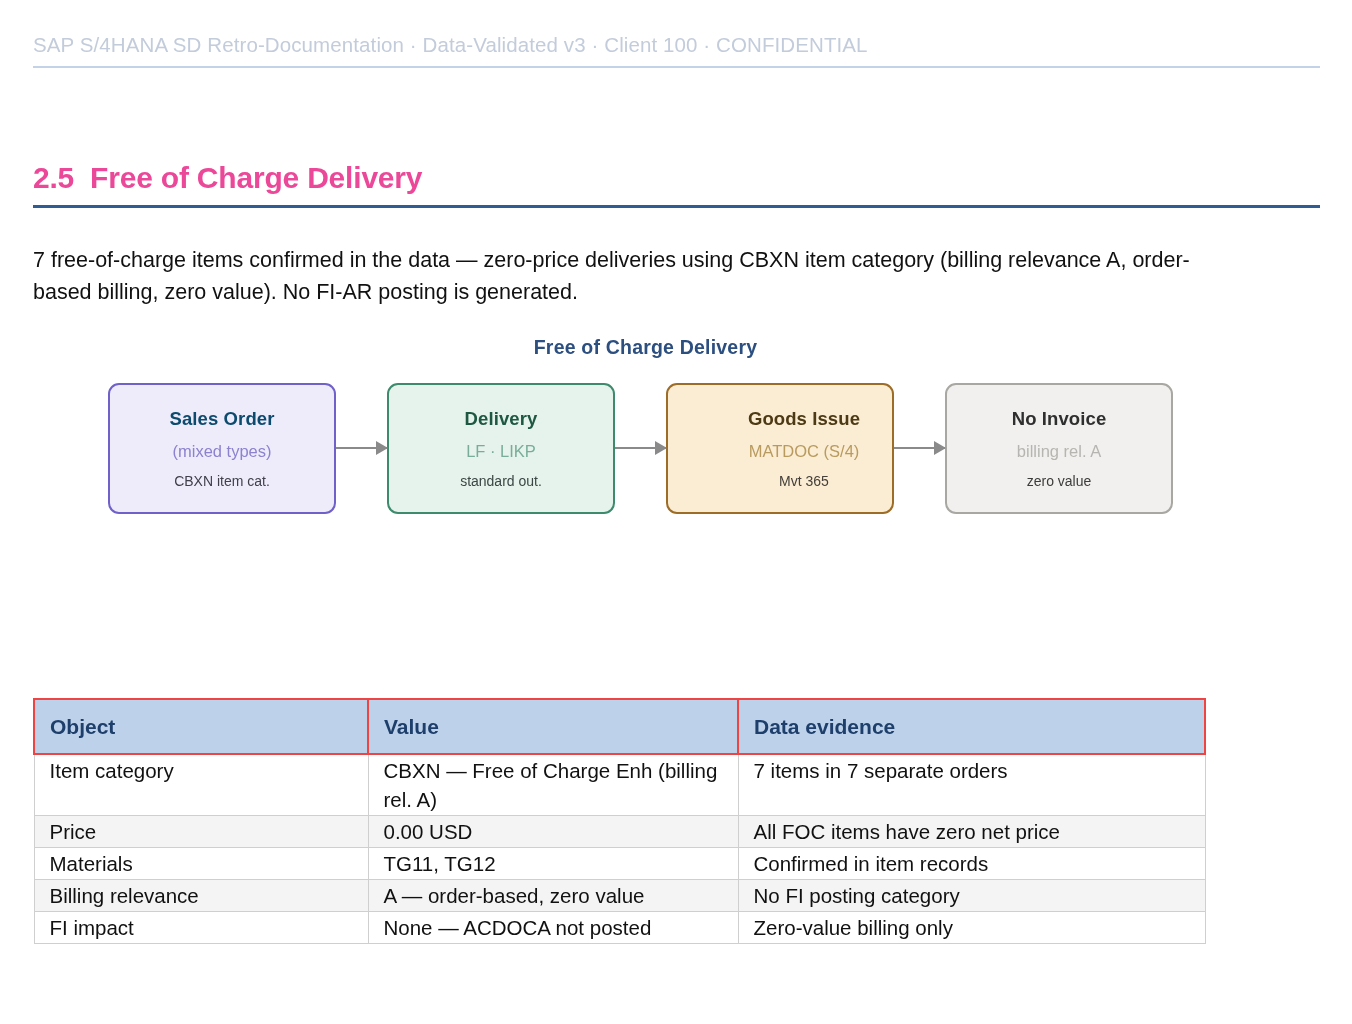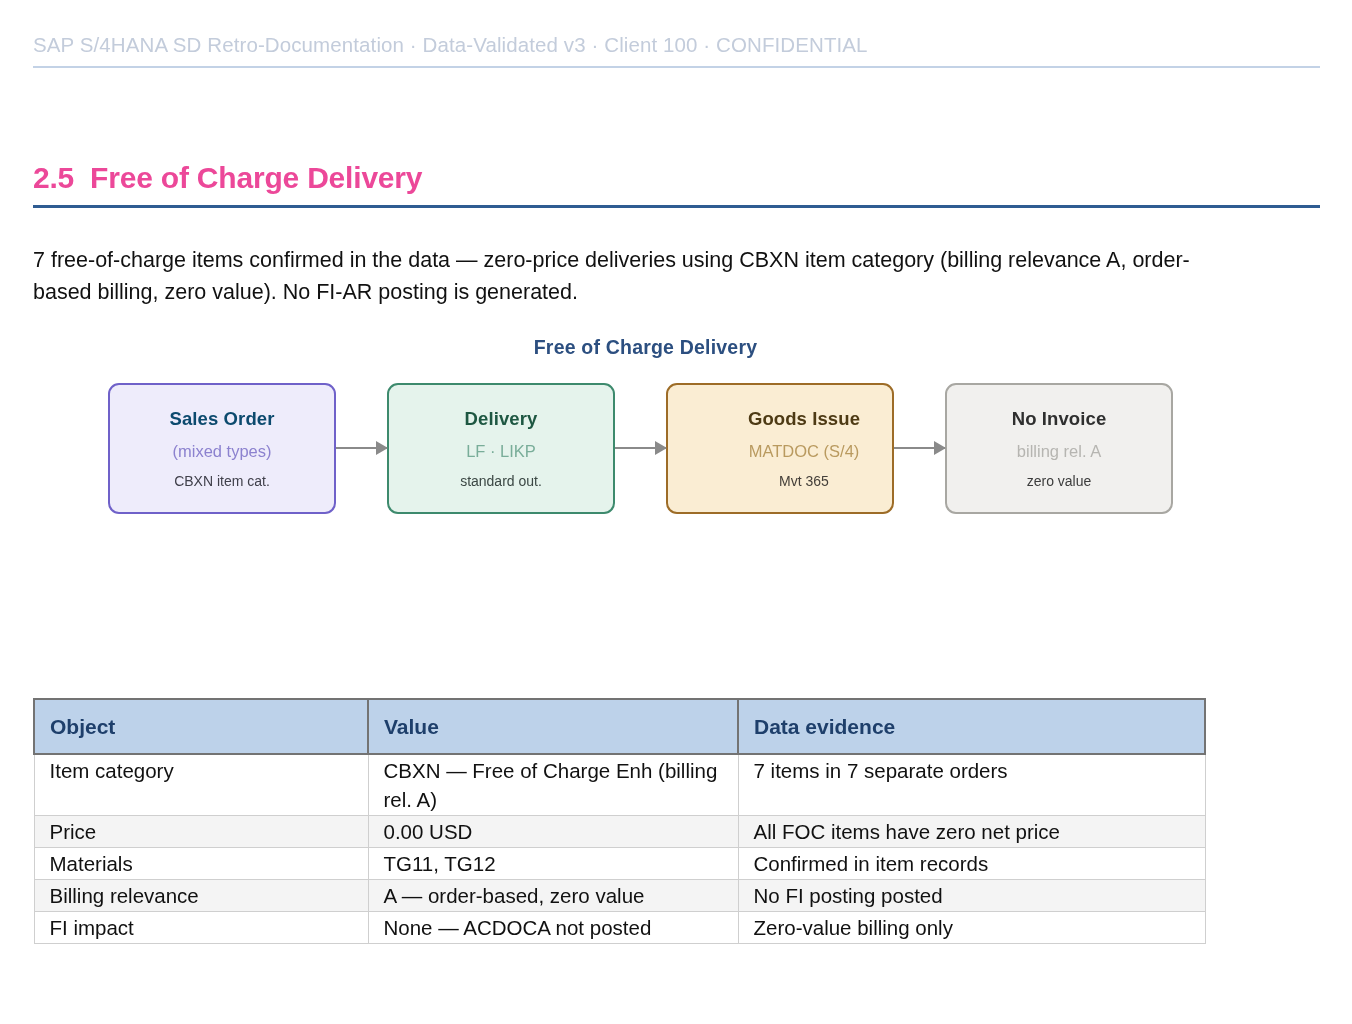--- a/index.html
+++ b/index.html
@@ -221,21 +221,21 @@
     width: 1171px;
     border-collapse: collapse;
     table-layout: fixed;
   }
   .evidence-table col.c1 { width: 334px; }
   .evidence-table col.c2 { width: 370px; }
   .evidence-table col.c3 { width: 467px; }
 
   .evidence-table thead th {
     background: #bdd2ea;
-    border: 2px solid #737373;
+    border: 2px solid #ef4444;
     color: #1e3f6b;
     font-size: 21px;
     font-weight: bold;
     text-align: left;
     padding: 14px 15px;
     height: 25px;
     vertical-align: middle;
   }
   .evidence-table tbody td {
     border: 1.5px solid #cfcfcf;
@@ -341,21 +341,21 @@
         <td>All FOC items have zero net price</td>
       </tr>
       <tr class="odd">
         <td>Materials</td>
         <td>TG11, TG12</td>
         <td>Confirmed in item records</td>
       </tr>
       <tr class="even">
         <td>Billing relevance</td>
         <td>A — order-based, zero value</td>
-        <td>No FI posting posted</td>
+        <td>No FI posting category</td>
       </tr>
       <tr class="odd">
         <td>FI impact</td>
         <td>None — ACDOCA not posted</td>
         <td>Zero-value billing only</td>
       </tr>
     </tbody>
   </table>
 
 </div>

